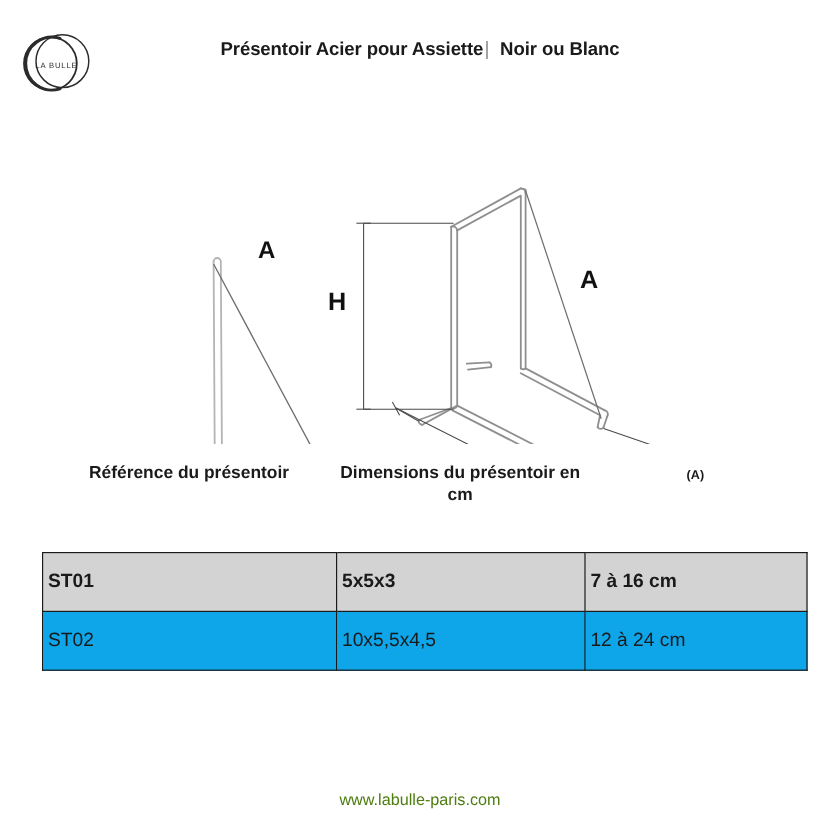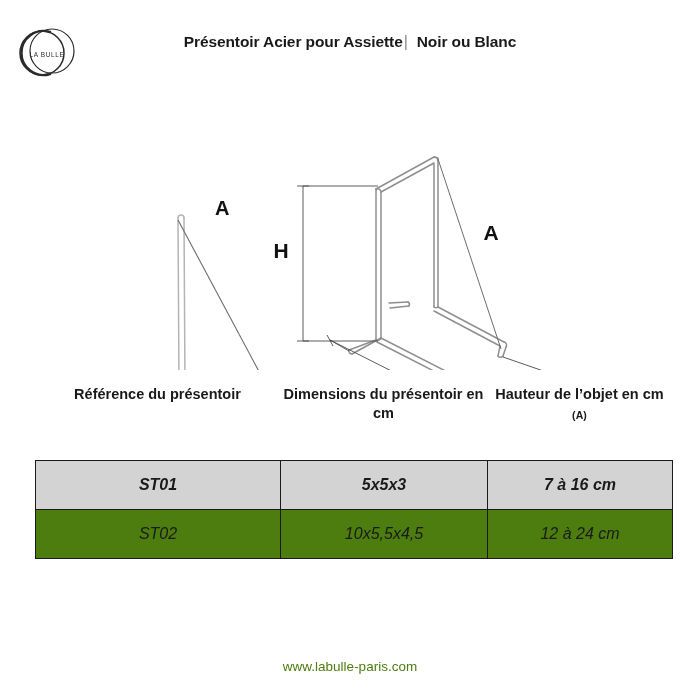--- a/index.html
+++ b/index.html
@@ -91,35 +91,34 @@
     position: absolute;
     left: 35px;
     top: 460px;
     width: 637px;
     border-collapse: collapse;
     table-layout: fixed;
   }
   #spec-table td {
     border: 1.6px solid #1a1a1a;
     height: 48px;
-    text-align: center;
+    text-align: left;
     vertical-align: middle;
     font-size: 16px;
     padding: 0 4px;
-    font-style: italic;
   }
   #spec-table col.c0 { width: 245px; }
   #spec-table col.c1 { width: 207px; }
   #spec-table col.c2 { width: 185px; }
   #spec-table tr.shaded td {
     background: #d3d3d3;
     font-weight: bold;
   }
   #spec-table tr.plain td {
-    background: #4d7c0f;
+    background: #0ea5e9;
     font-weight: normal;
   }
 
   
   #footer-url {
     position: absolute;
     left: 0;
     top: 659px;
     width: 700px;
     text-align: center;
@@ -245,21 +244,20 @@
 </div>
 
 <div id="col-headings">
   <div class="col-head" id="col-head-0">
     <span>Référence du présentoir</span>
   </div>
   <div class="col-head" id="col-head-1">
     <span>Dimensions du présentoir en cm</span>
   </div>
   <div class="col-head" id="col-head-2">
-    <span>Hauteur de l’objet en cm</span>
     <span class="sub">(A)</span>
   </div>
 </div>
 
 <table id="spec-table">
   <colgroup>
     <col class="c0">
       <col class="c1">
       <col class="c2">
   </colgroup>

